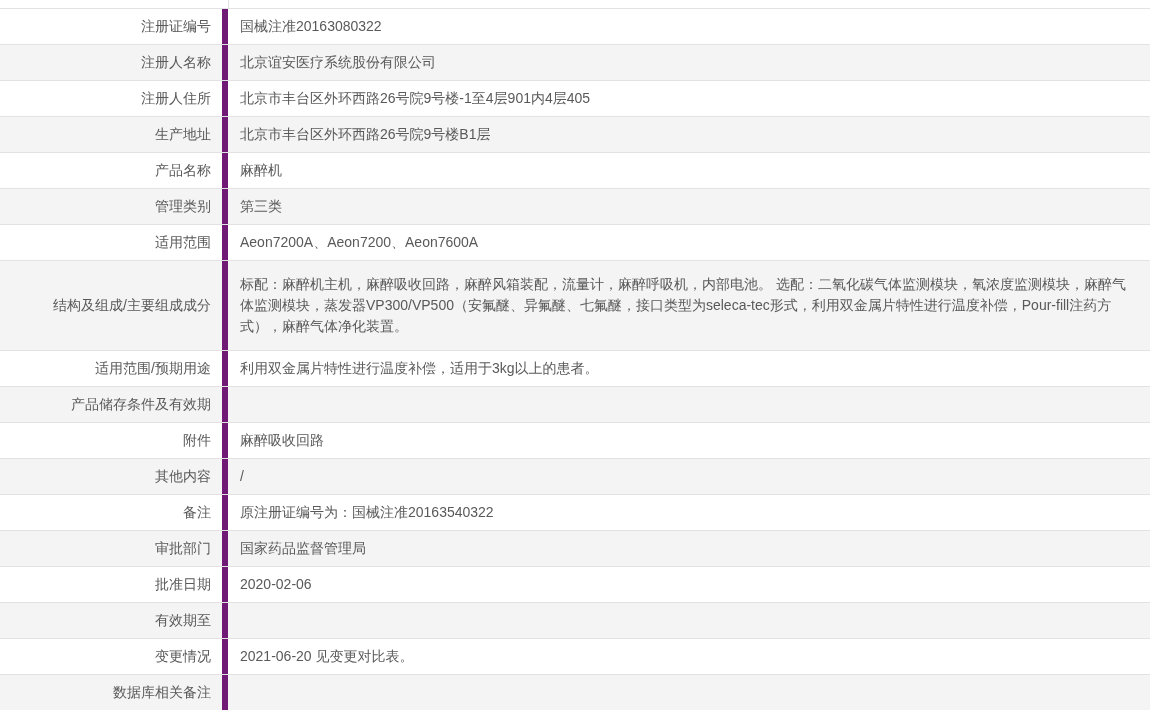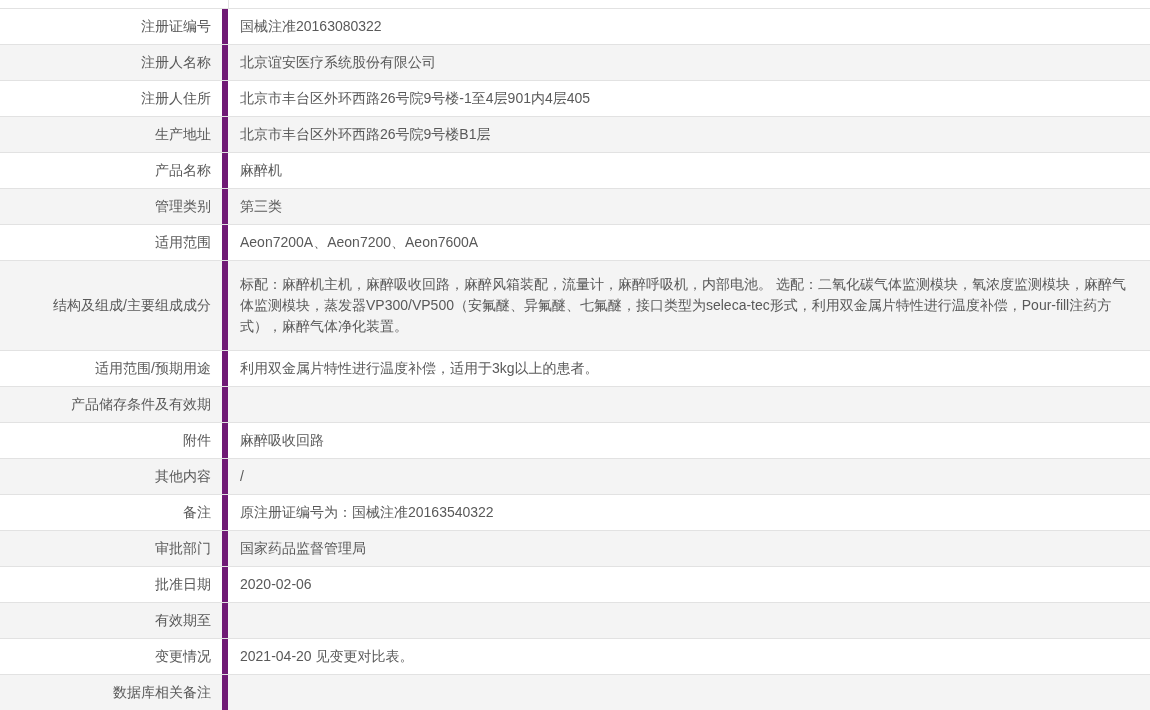--- a/index.html
+++ b/index.html
@@ -151,21 +151,21 @@
       <div class="cell-label">批准日期</div>
       <div class="cell-value">2020-02-06</div>
     </div>
 
     <div class="row">
       <div class="cell-label">有效期至</div>
     </div>
 
     <div class="row">
       <div class="cell-label">变更情况</div>
-      <div class="cell-value">2021-04-20 见变更对比表。</div>
+      <div class="cell-value">2021-06-20 见变更对比表。</div>
     </div>
 
     <div class="row">
       <div class="cell-label">数据库相关备注</div>
       <div class="cell-value"></div>
     </div>
 
   </div>
 </div>
 

